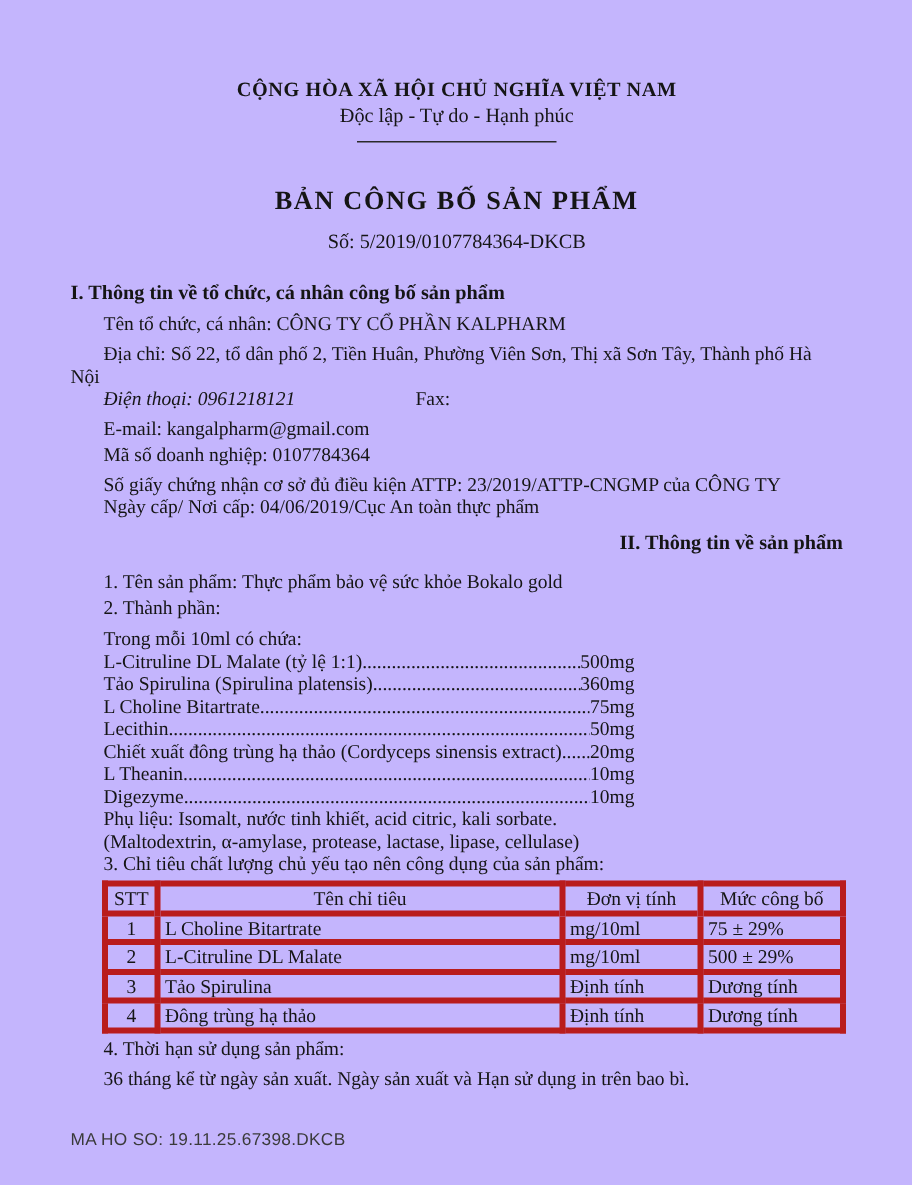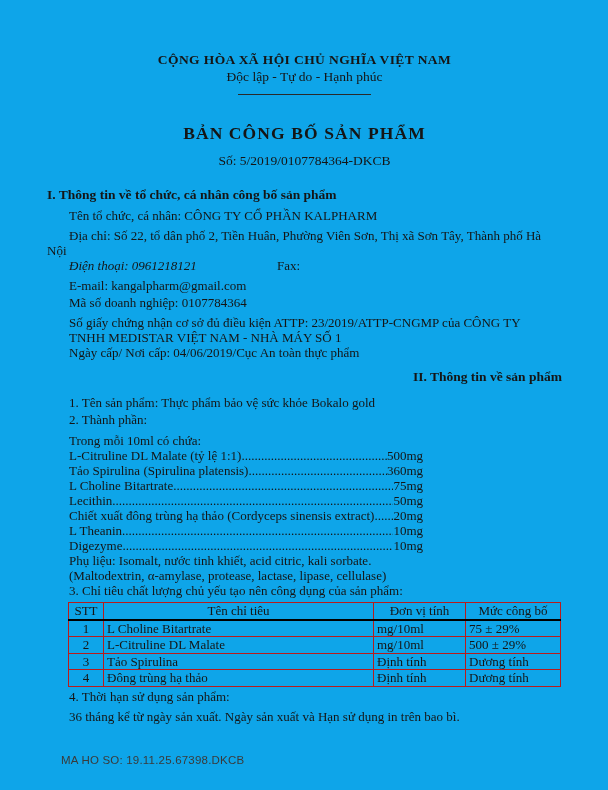--- a/index.html
+++ b/index.html
@@ -6,21 +6,21 @@
     margin: 0;
     padding: 0;
     background: #ffffff;
   }
   .page {
     position: relative;
     width: 608px;
     height: 790px;
     box-sizing: border-box;
     padding: 52px 46px 0 47px;
-    background: #0ea5e9;
+    background: #c4b5fd;
     color: #151515;
     font-family: "Liberation Serif", "DejaVu Serif", serif;
     font-size: 13px;
     overflow: hidden;
   }
   .center-block { text-align: center; }
   .nat-title {
     font-size: 13.5px;
     font-weight: bold;
     line-height: 16px;
@@ -89,39 +89,39 @@
   }
   table.quality {
     border-collapse: collapse;
     table-layout: fixed;
     width: 492px;
     margin: 4px 0 0 21px;
     font-size: 13px;
     border: 1.5px solid #000;
   }
   table.quality th, table.quality td {
-    border: 1px solid #b91c1c;
+    border: 4px solid #b91c1c;
     font-weight: normal;
     line-height: 13.5px;
     padding: 0 3px;
     overflow: hidden;
     white-space: nowrap;
   }
   table.quality thead th {
     text-align: center;
     border-bottom: 2px solid #000;
     padding-top: 1px;
     padding-bottom: 1px;
   }
   table.quality td { padding-top: 1px; padding-bottom: 1px; }
   td.cell-center { text-align: center; }
   td.cell-left { text-align: left; padding-left: 8px; }
   .footer-code {
     position: absolute;
-    left: 61px;
+    left: 47px;
     top: 754px;
     font-family: "Liberation Sans", "DejaVu Sans", sans-serif;
     font-size: 11.5px;
     color: #3a3a3a;
     letter-spacing: 0.2px;
   }
 </style>
 </head>
 <body>
 
@@ -142,21 +142,20 @@
   <div class="para cont">Nội</div>
 
   <div class="para indent mt0 phone-row">
     <span class="phone-part">Điện thoại: 0961218121</span>
     <span>Fax:</span>
   </div>
 
   <div class="para indent">E-mail: kangalpharm@gmail.com</div>
   <div class="para indent mt2">Mã số doanh nghiệp: 0107784364</div>
   <div class="para indent">Số giấy chứng nhận cơ sở đủ điều kiện ATTP: 23/2019/ATTP-CNGMP của CÔNG TY</div>
-  <div class="para indent cont">TNHH MEDISTAR VIỆT NAM - NHÀ MÁY SỐ 1</div>
   <div class="para indent mt0">Ngày cấp/ Nơi cấp: 04/06/2019/Cục An toàn thực phẩm</div>
 
   <div class="sec-heading sec2">II. Thông tin về sản phẩm</div>
 
   <div class="para indent mt10">1. Tên sản phẩm: Thực phẩm bảo vệ sức khỏe Bokalo gold</div>
   <div class="para indent mt2">2. Thành phần:</div>
 
   <div class="ing-block">
     <div class="ing-line">Trong mỗi 10ml có chứa:</div>
 

